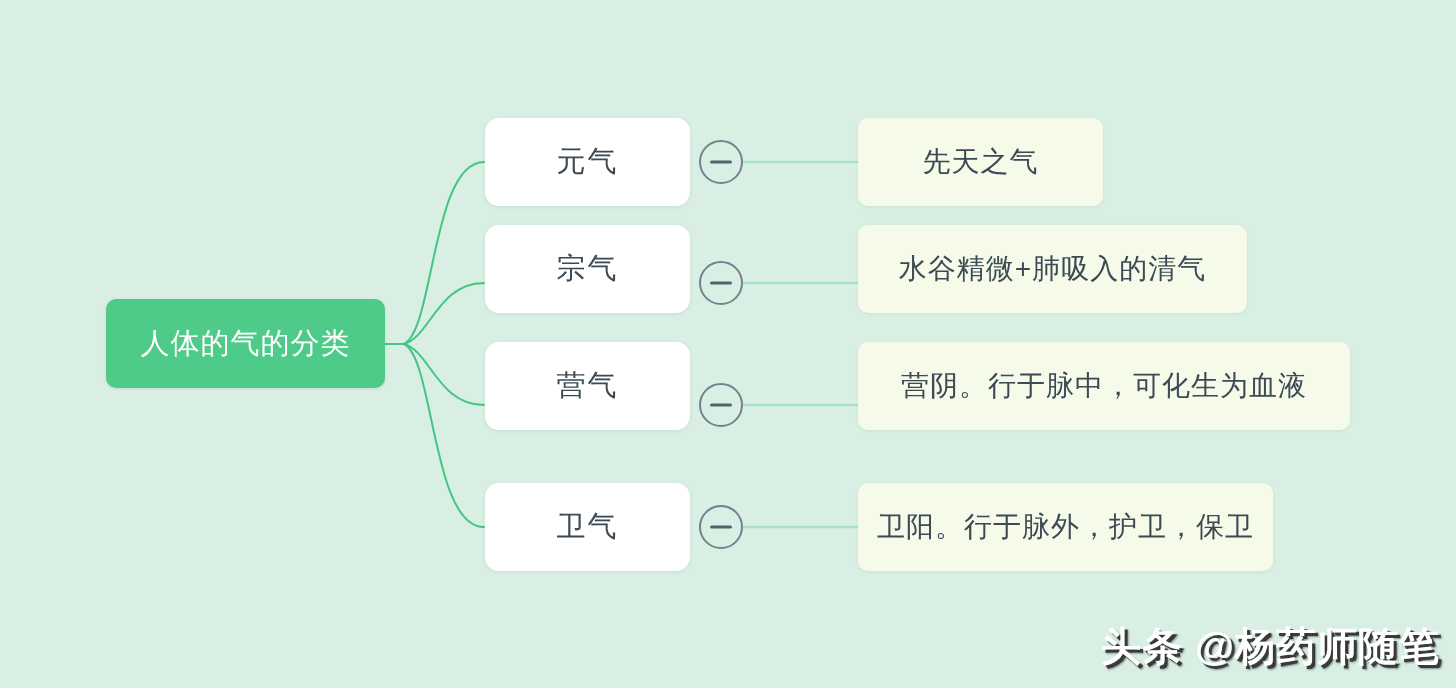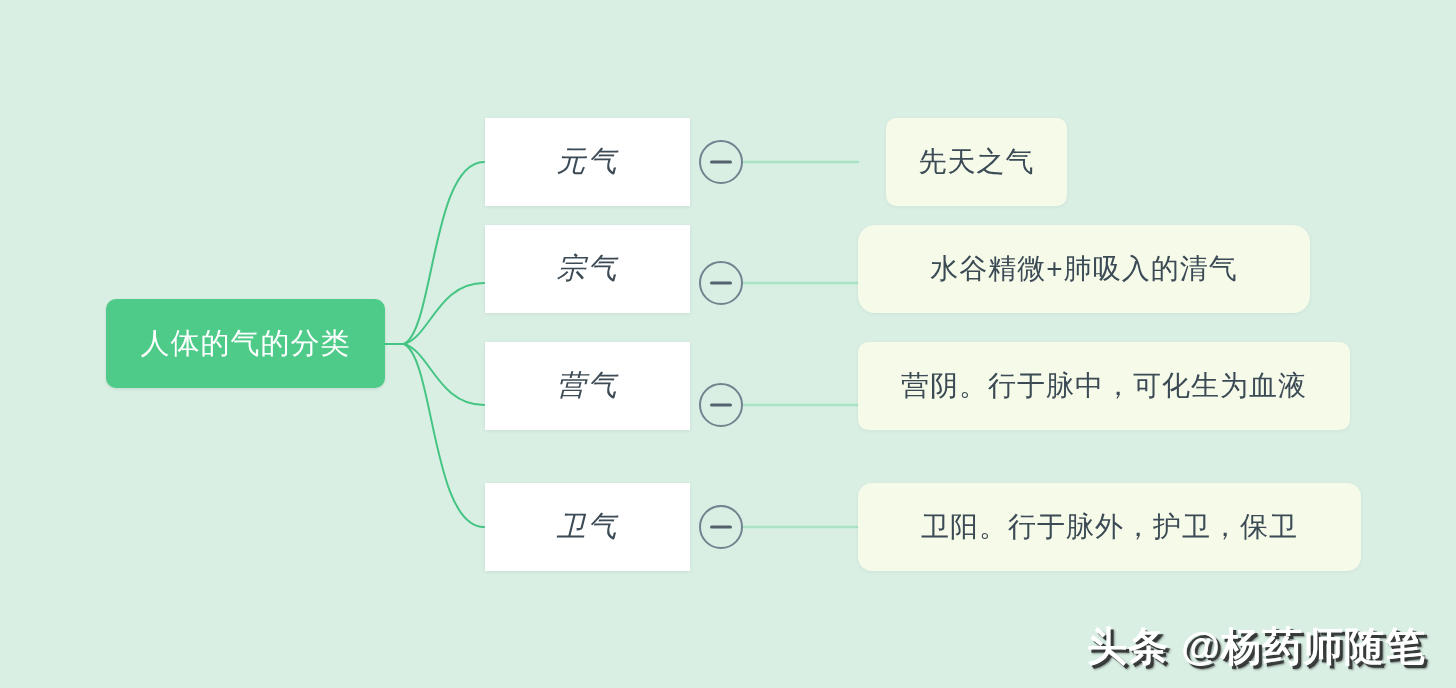--- a/index.html
+++ b/index.html
@@ -48,45 +48,44 @@
     border-radius:10px;
     color:var(--root-text);
     font-size:29px;
     letter-spacing:1px;
     box-shadow:0 1px 3px rgba(0,0,0,0.10);
   }
   .topic-node{
     left:485px;
     width:205px;height:88px;
     background:var(--node-bg);
-    border-radius:0;
+    border-radius:14px;
     font-size:29px;
     letter-spacing:2px;
     box-shadow:0 1px 4px rgba(0,0,0,0.07);
-    font-style:italic;
   }
   .detail-node{
     left:858px;
     height:88px;
     background:var(--detail-bg);
     border-radius:10px;
     font-size:28px;
     letter-spacing:1px;
     padding:0 26px;
     box-shadow:0 1px 4px rgba(0,0,0,0.05);
     white-space:nowrap;
   }
   .row-1{top:118px;}
   .row-2{top:225px;}
   .row-3{top:342px;}
   .row-4{top:483px;}
-  .detail-1{width:181px;margin-left:28px;}
-  .detail-2{width:452px;border-radius:17px;}
+  .detail-1{width:245px;}
+  .detail-2{width:389px;}
   .detail-3{width:492px;}
-  .detail-4{width:503px;border-radius:14px;}
+  .detail-4{width:415px;}
   .collapse-btn{
     position:absolute;
     left:699px;
     width:44px;height:44px;
     border:2px solid var(--collapse-ring);
     border-radius:50%;
     background:transparent;
     cursor:pointer;
   }
   .collapse-btn .minus-bar{
@@ -96,21 +95,21 @@
     transform:translate(-50%,-50%);
     background:var(--collapse-minus);
     border-radius:2px;
   }
   .btn-1{top:140px;}
   .btn-2{top:261px;}
   .btn-3{top:383px;}
   .btn-4{top:505px;}
   .watermark{
     position:absolute;
-    right:30px;
+    right:16px;
     bottom:14px;
     font-size:40px;
     font-weight:bold;
     color:#ffffff;
     letter-spacing:1px;
     text-shadow:3px 3px 0 rgba(45,48,48,0.9), 4px 4px 2px rgba(45,48,48,0.5);
   }
 </style>
 </head>
 <body>

